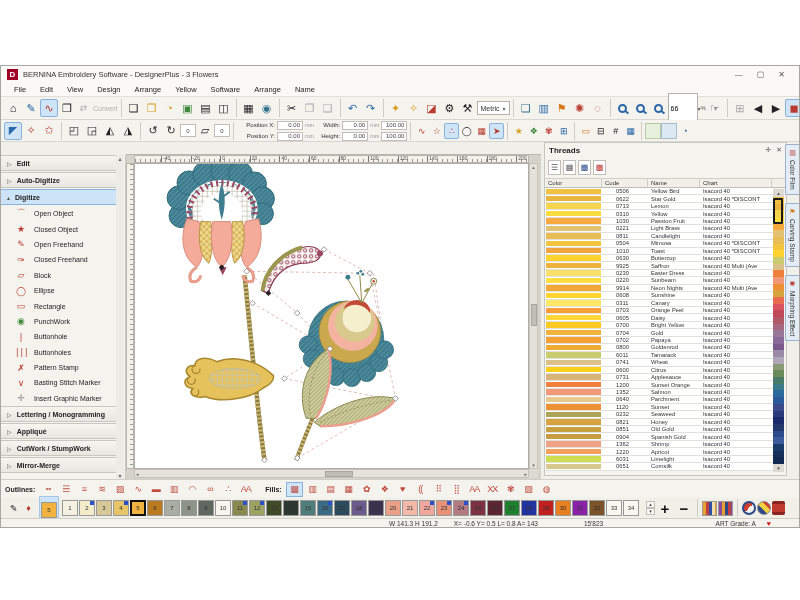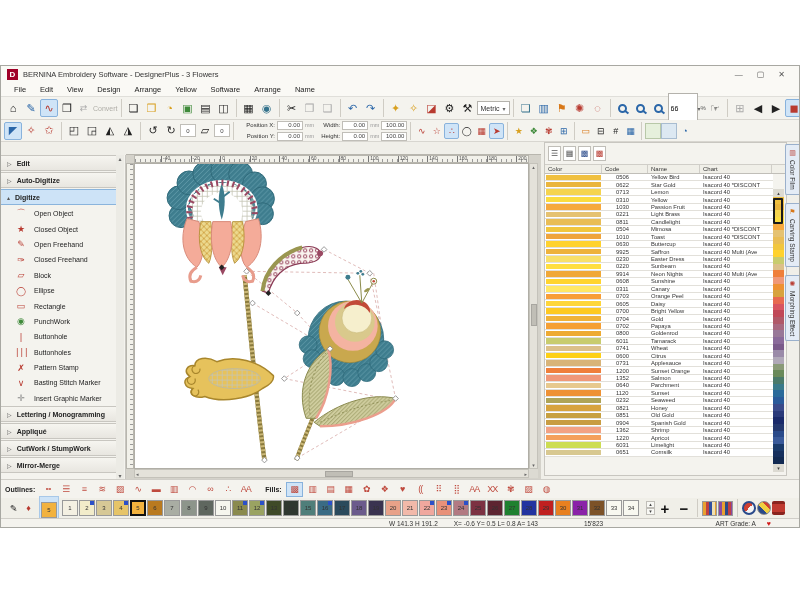--- a/index.html
+++ b/index.html
@@ -564,20 +564,27 @@
     </div>
     <div class="hsb">
       <span>◂</span>
       <i class="thumb"></i>
       <span>▸</span>
     </div>
     <div class="grip"></div>
   </div>
 
   <div class="threads">
+    <div class="thead">
+      <span>Threads</span>
+      <span class="tools">
+        <i style="font-style:normal;">✛</i>
+        <i style="font-style:normal;">✕</i>
+      </span>
+    </div>
     <div class="tsearch">
       <span class="tsbtn">☰</span>
       <span class="tsbtn">▦</span>
       <span class="tsbtn cgrid">▩</span>
       <span class="tsbtn cgrid2">▩</span>
     </div>
     <div class="tcols">
 
     <span>Color</span>
           <span>Code</span>

